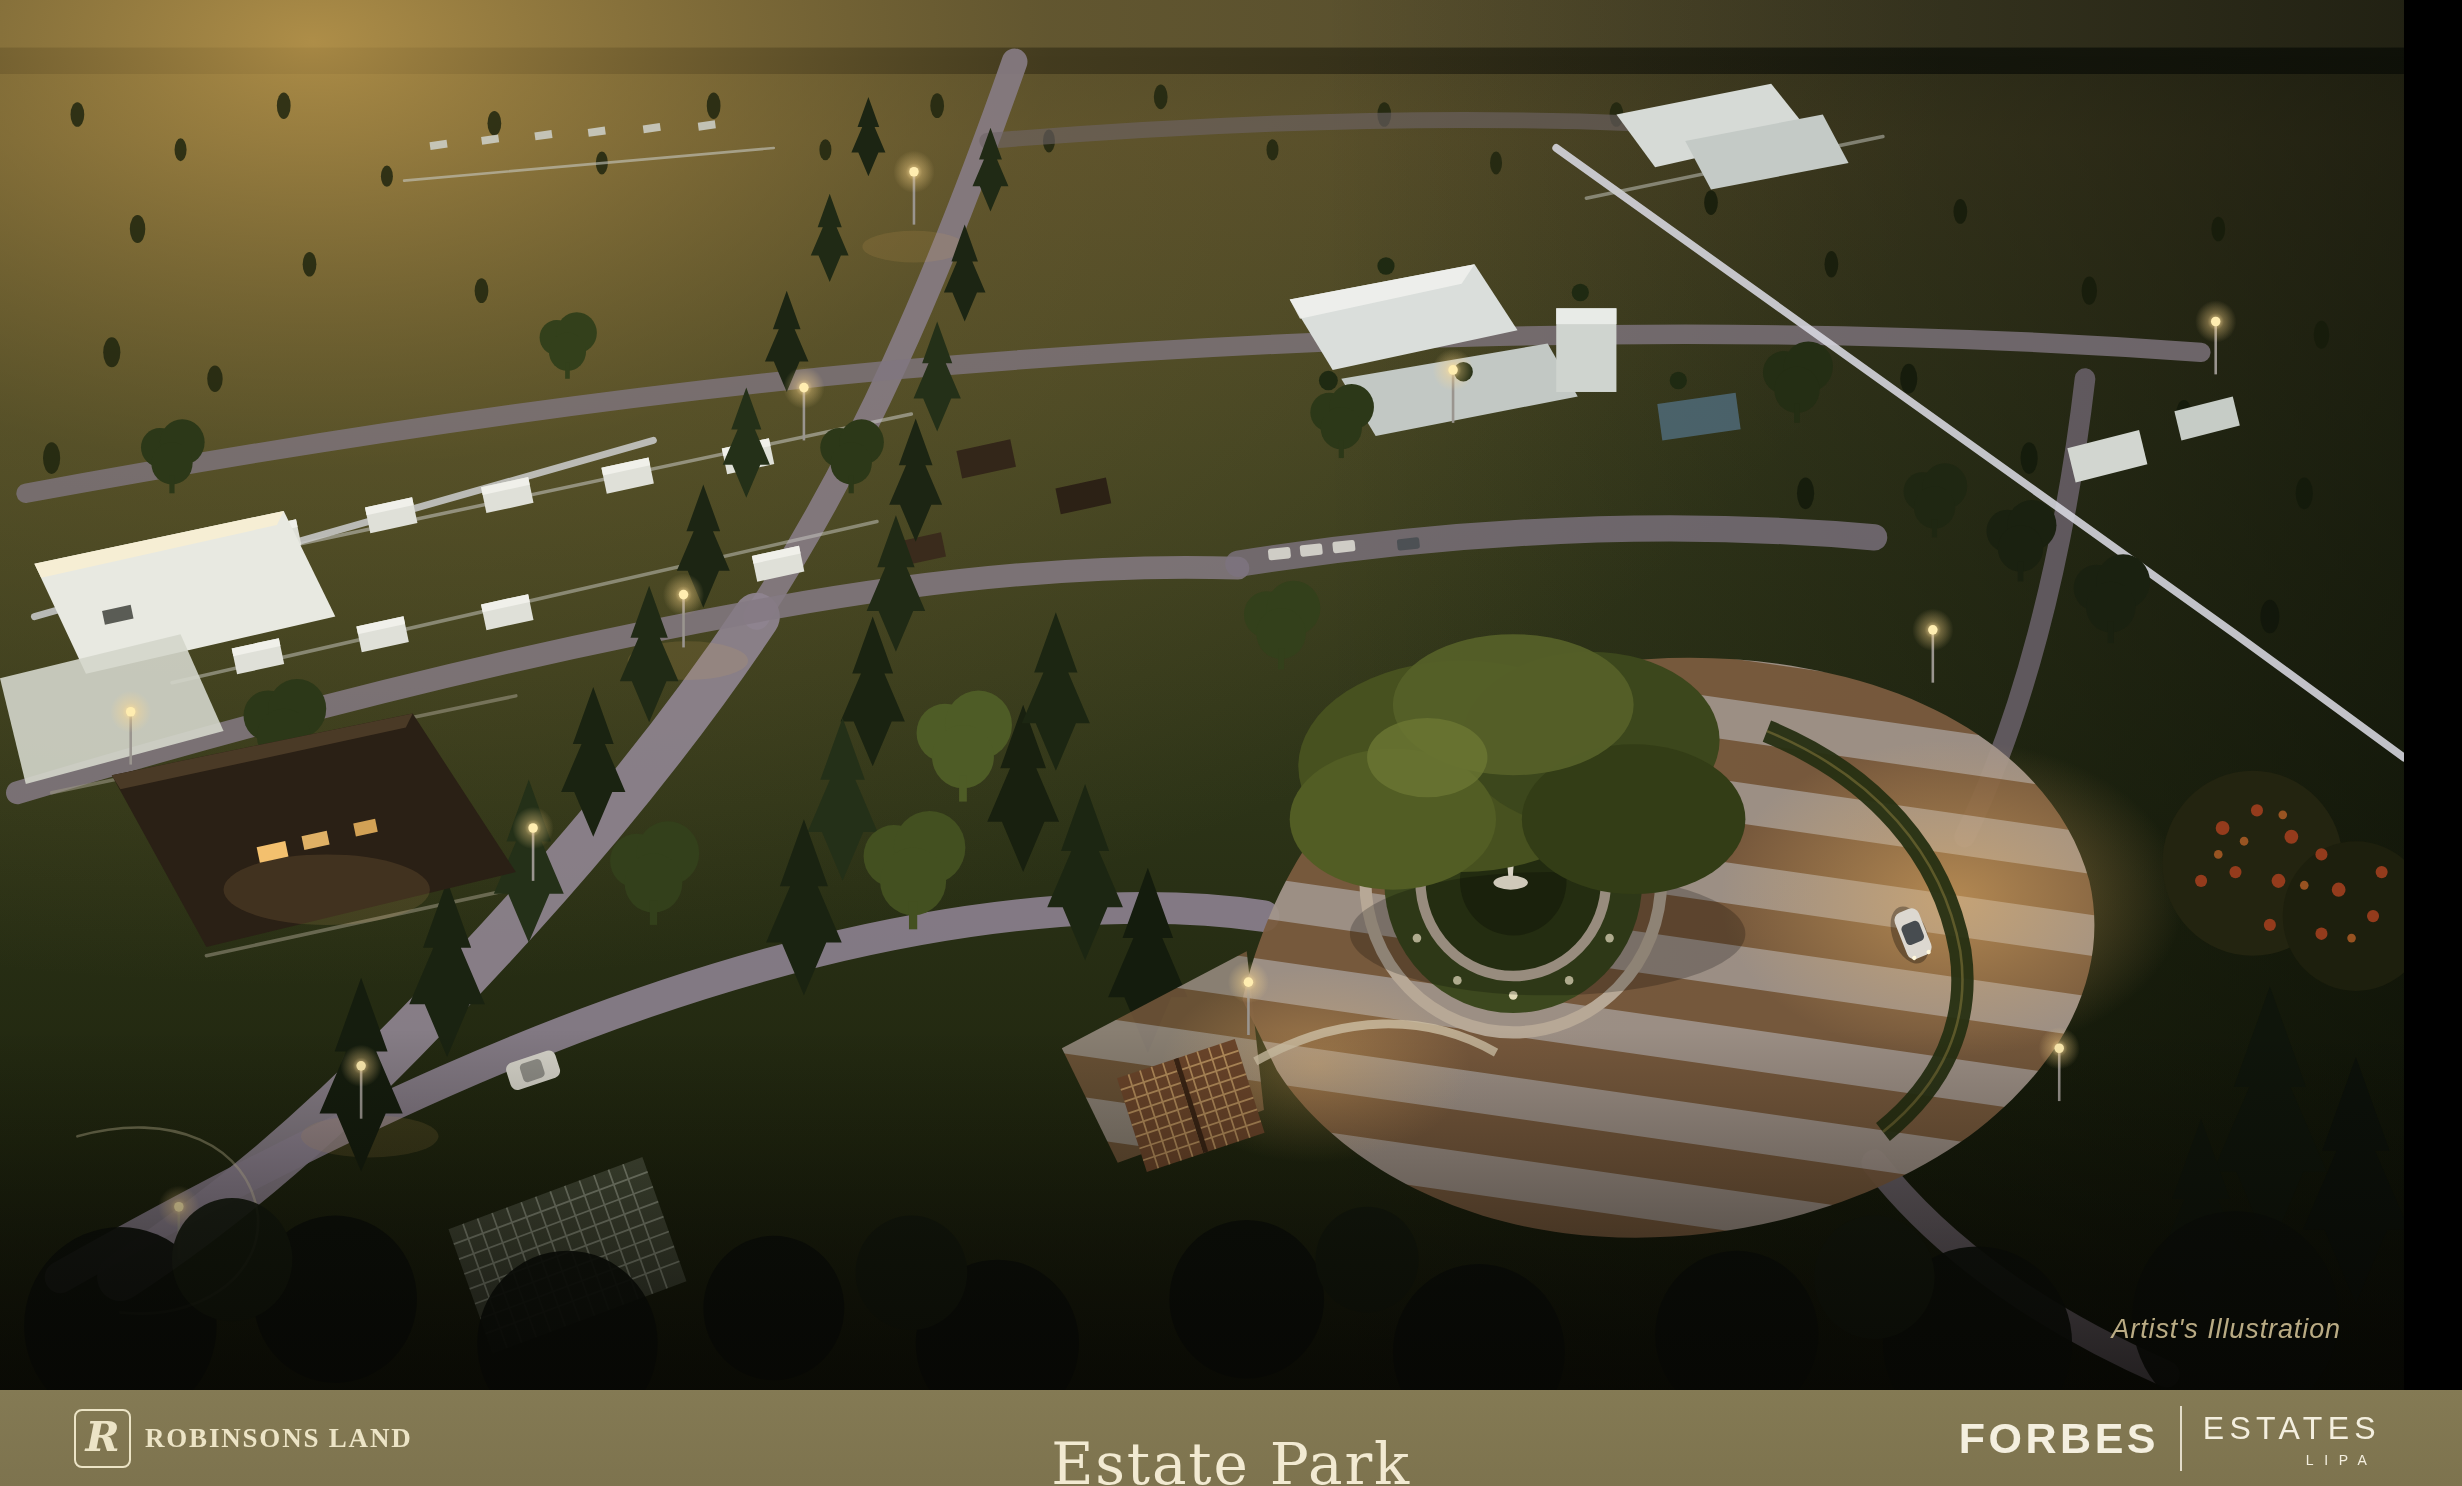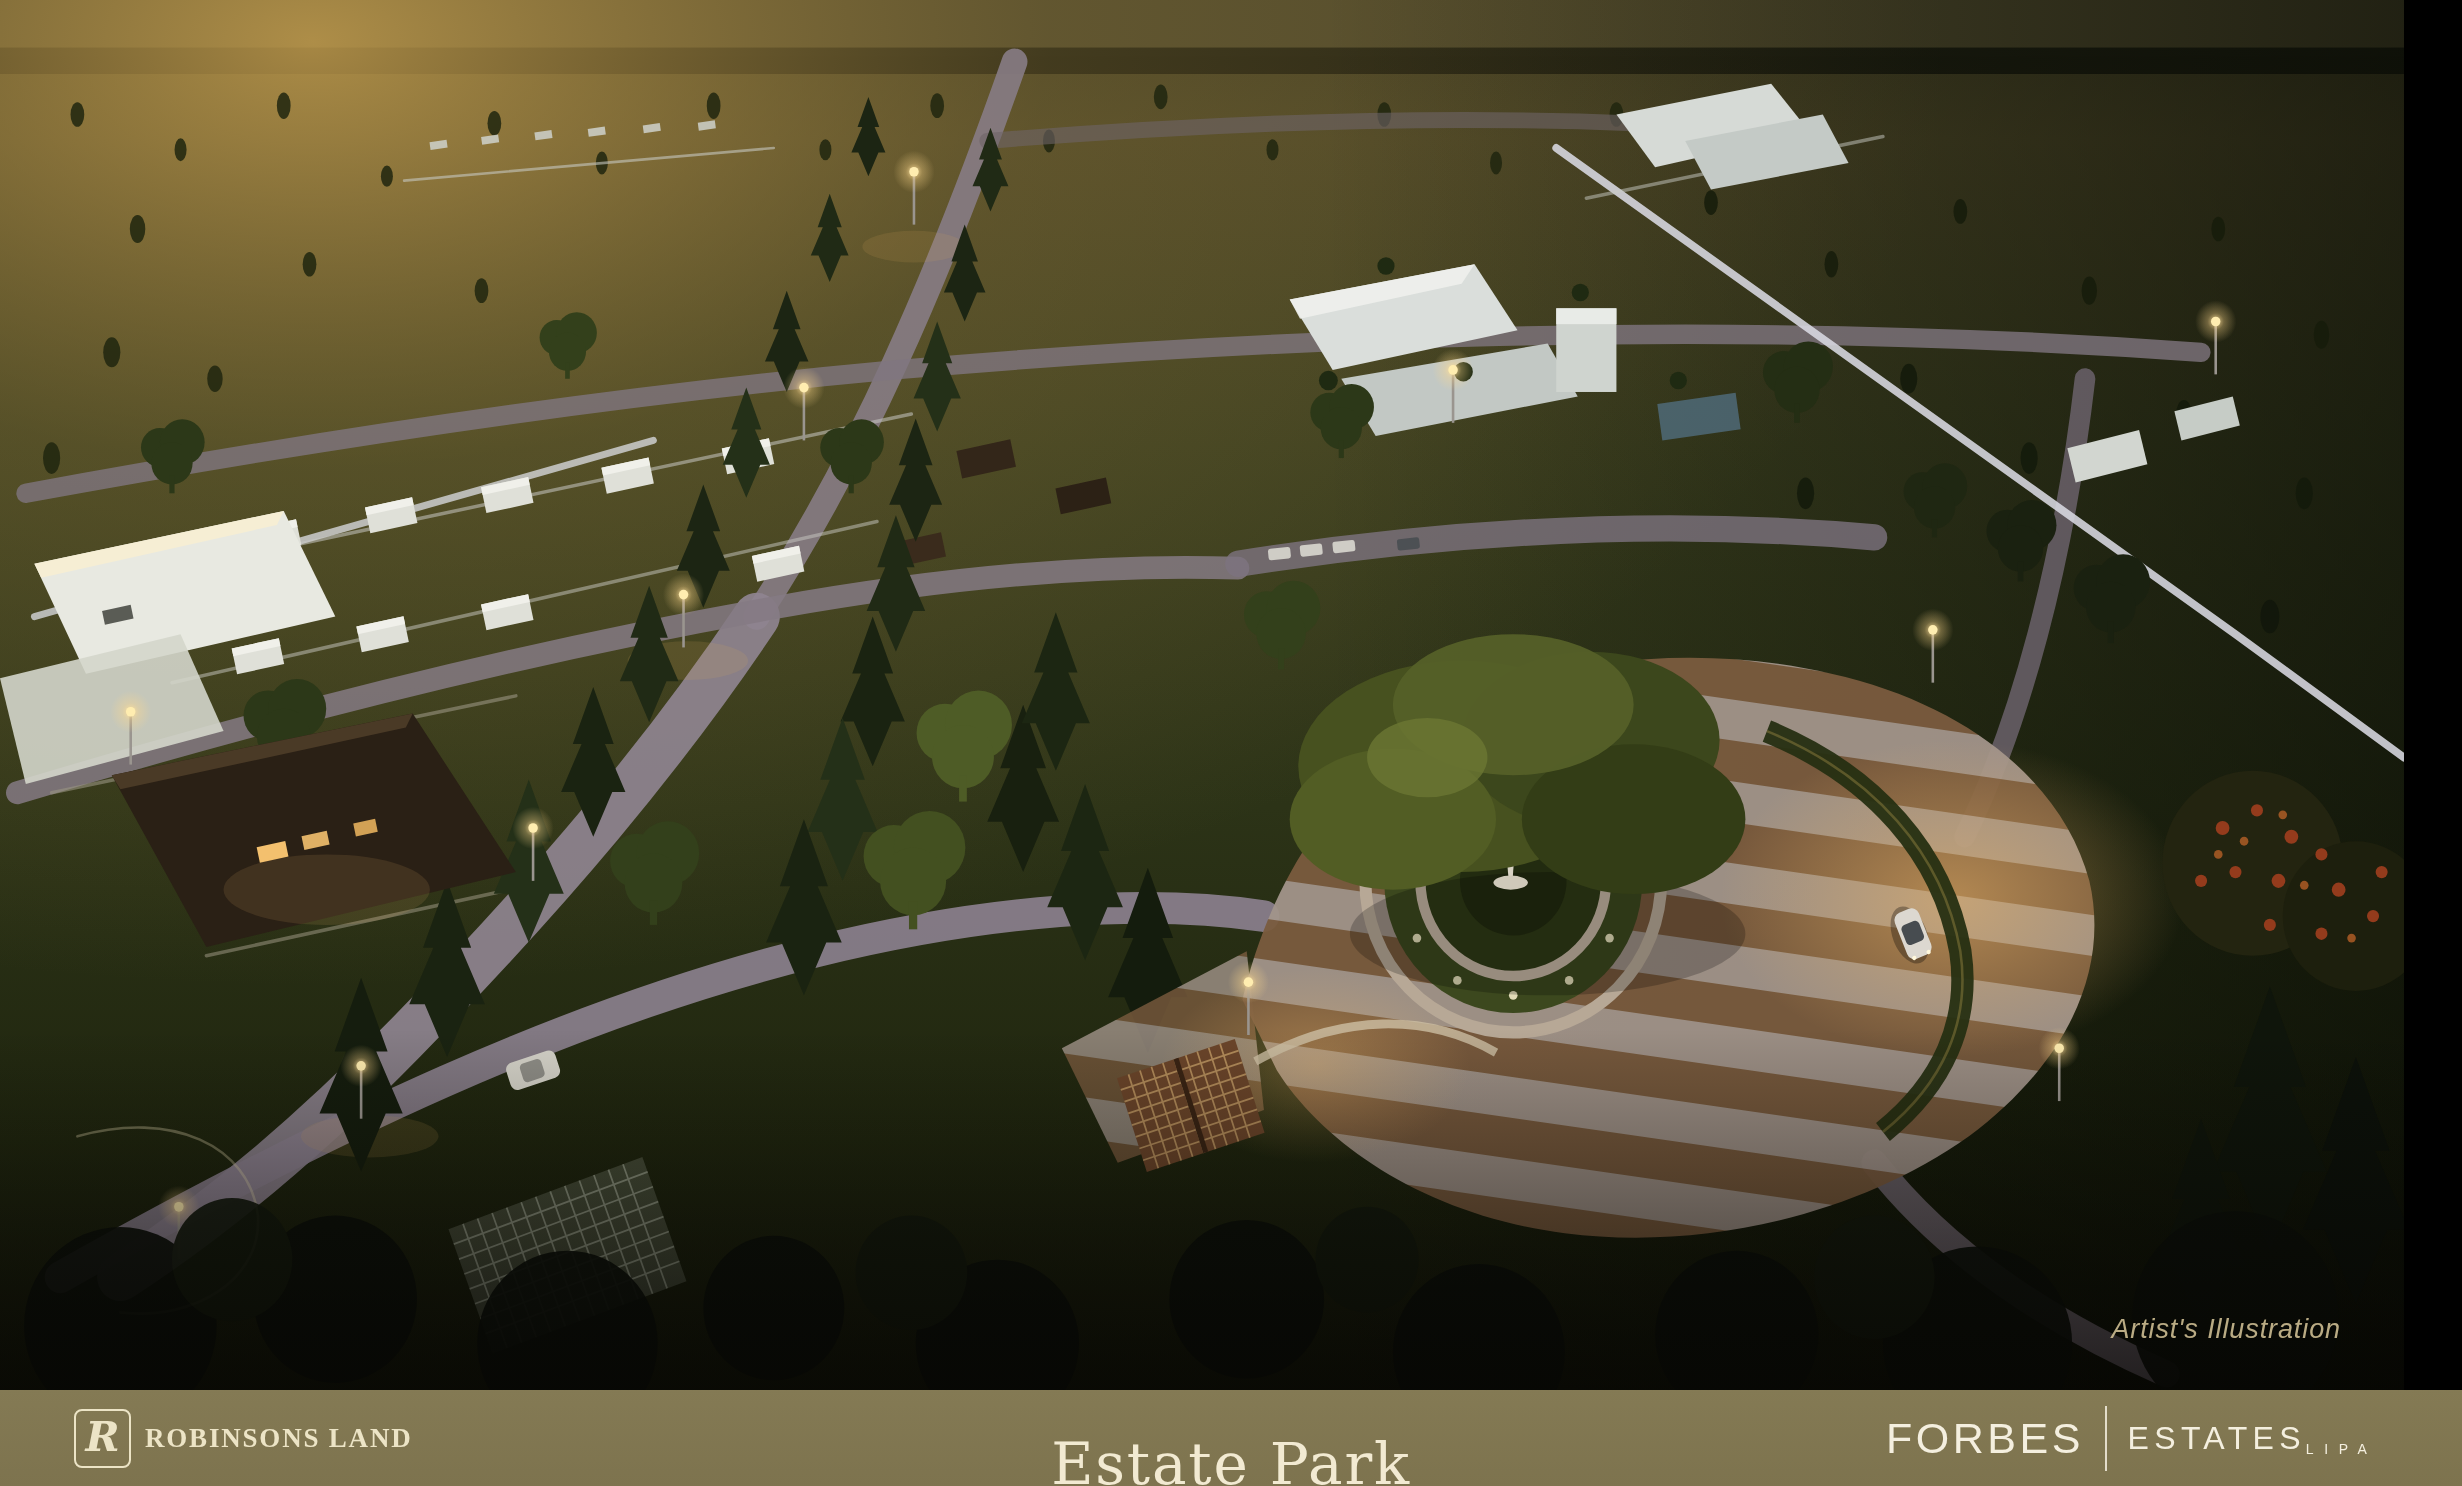--- a/index.html
+++ b/index.html
@@ -17,23 +17,23 @@
   .dev-logo{width:53px;height:55px;border:2.6px solid #ece4c6;border-radius:8px;
             display:flex;align-items:center;justify-content:center;}
   .dev-logo span{font-family:"DejaVu Serif",serif;font-style:italic;font-weight:700;
                  font-size:41px;color:#ece4c6;transform:translateY(-1.8px);}
   .dev-name{font-family:"Liberation Serif",serif;font-weight:600;font-size:27px;
             letter-spacing:1.8px;color:#ece4c6;text-align:right;}
   .title{position:absolute;left:50%;top:50%;transform:translate(-50%,-54%);
          font-family:"DejaVu Serif",serif;font-weight:400;font-size:58px;
          letter-spacing:1.8px;color:#f2ead2;white-space:nowrap;margin-top:28px;}
   .brand{position:absolute;right:81px;top:0;height:100%;display:flex;align-items:center;gap:21px;}
-  .brand-primary{font-size:43px;font-weight:400;letter-spacing:3.5px;color:#f4efdf;}
+  .brand-primary{font-size:43px;font-weight:700;letter-spacing:3.5px;color:#f4efdf;}
   .brand-divider{width:1.8px;height:65px;background:rgba(244,239,223,.85);}
-  .brand-right{display:flex;flex-direction:row;align-items:flex-end;}
+  .brand-right{display:flex;flex-direction:column;align-items:flex-end;}
   .brand-secondary{font-size:32px;letter-spacing:5.3px;color:#f4efdf;}
   .brand-location{font-size:14px;letter-spacing:10.6px;color:#f4efdf;margin-top:5px;margin-right:3.5px;}
 </style>
 </head>
 <body>
 
 <div class="scene">
 <svg viewBox="0 0 2796 1578" preserveAspectRatio="none">
   <defs>
     <radialGradient id="sunGlow" cx="13%" cy="3%" r="68%">

